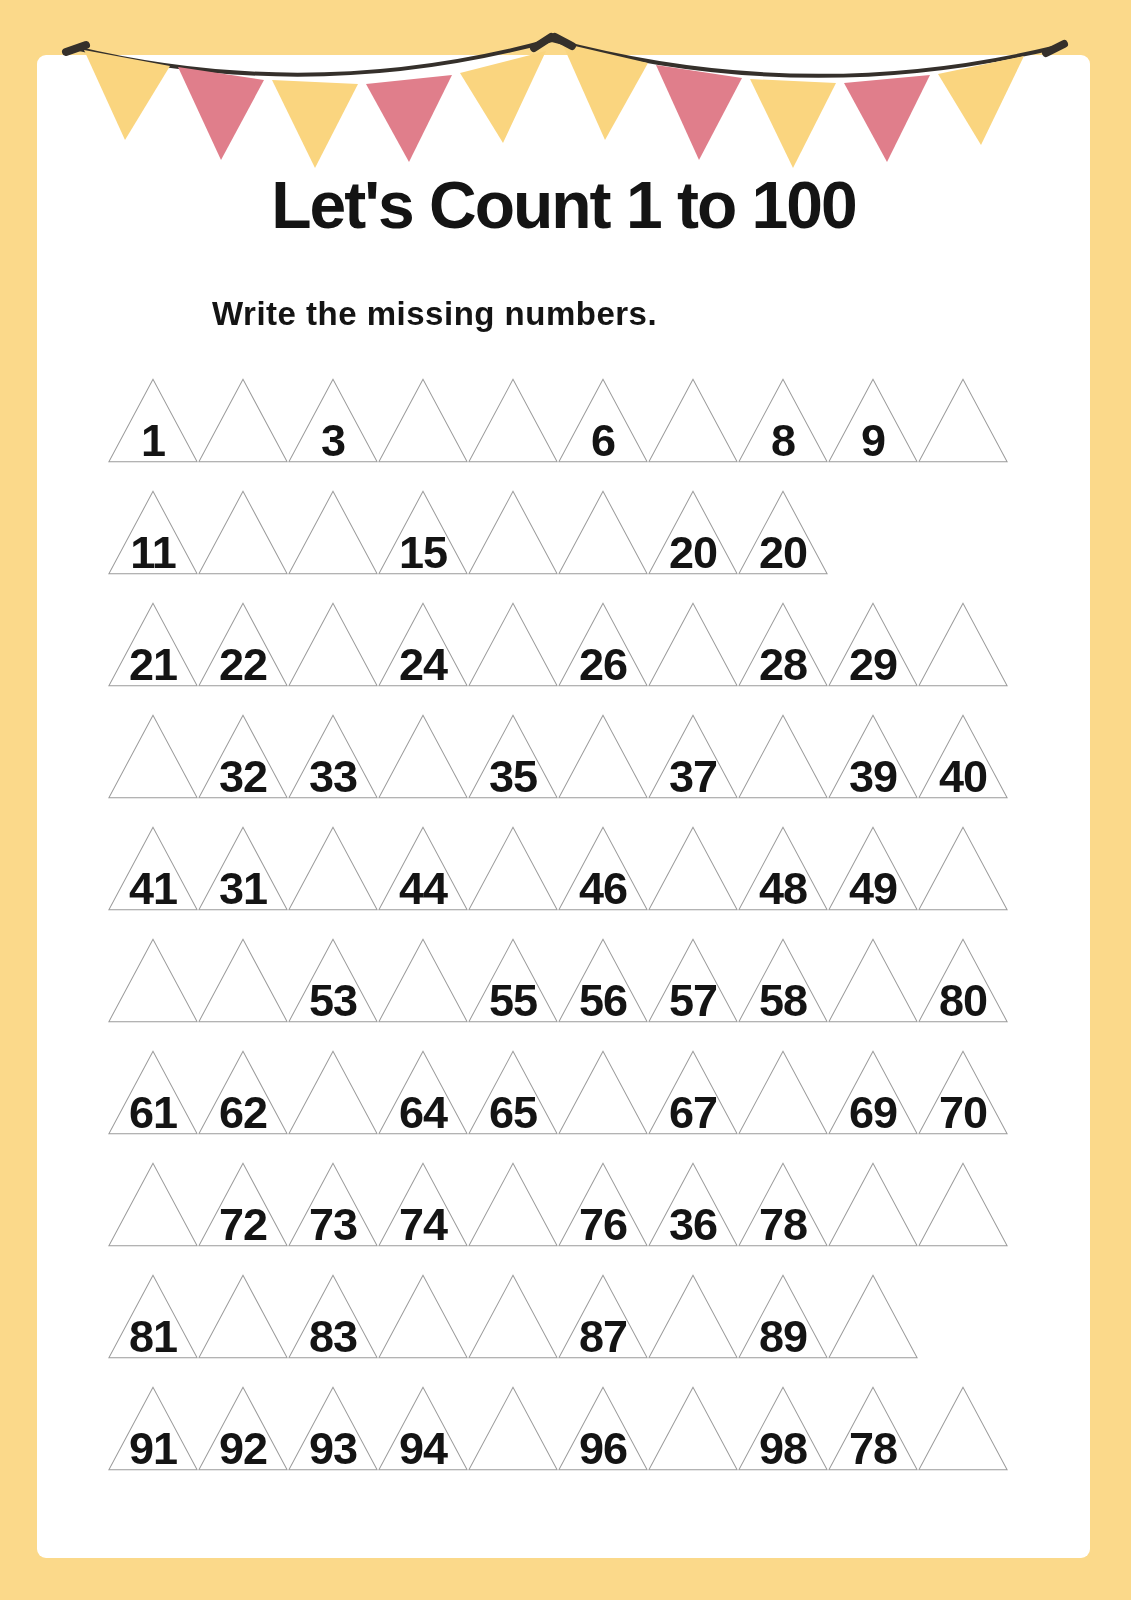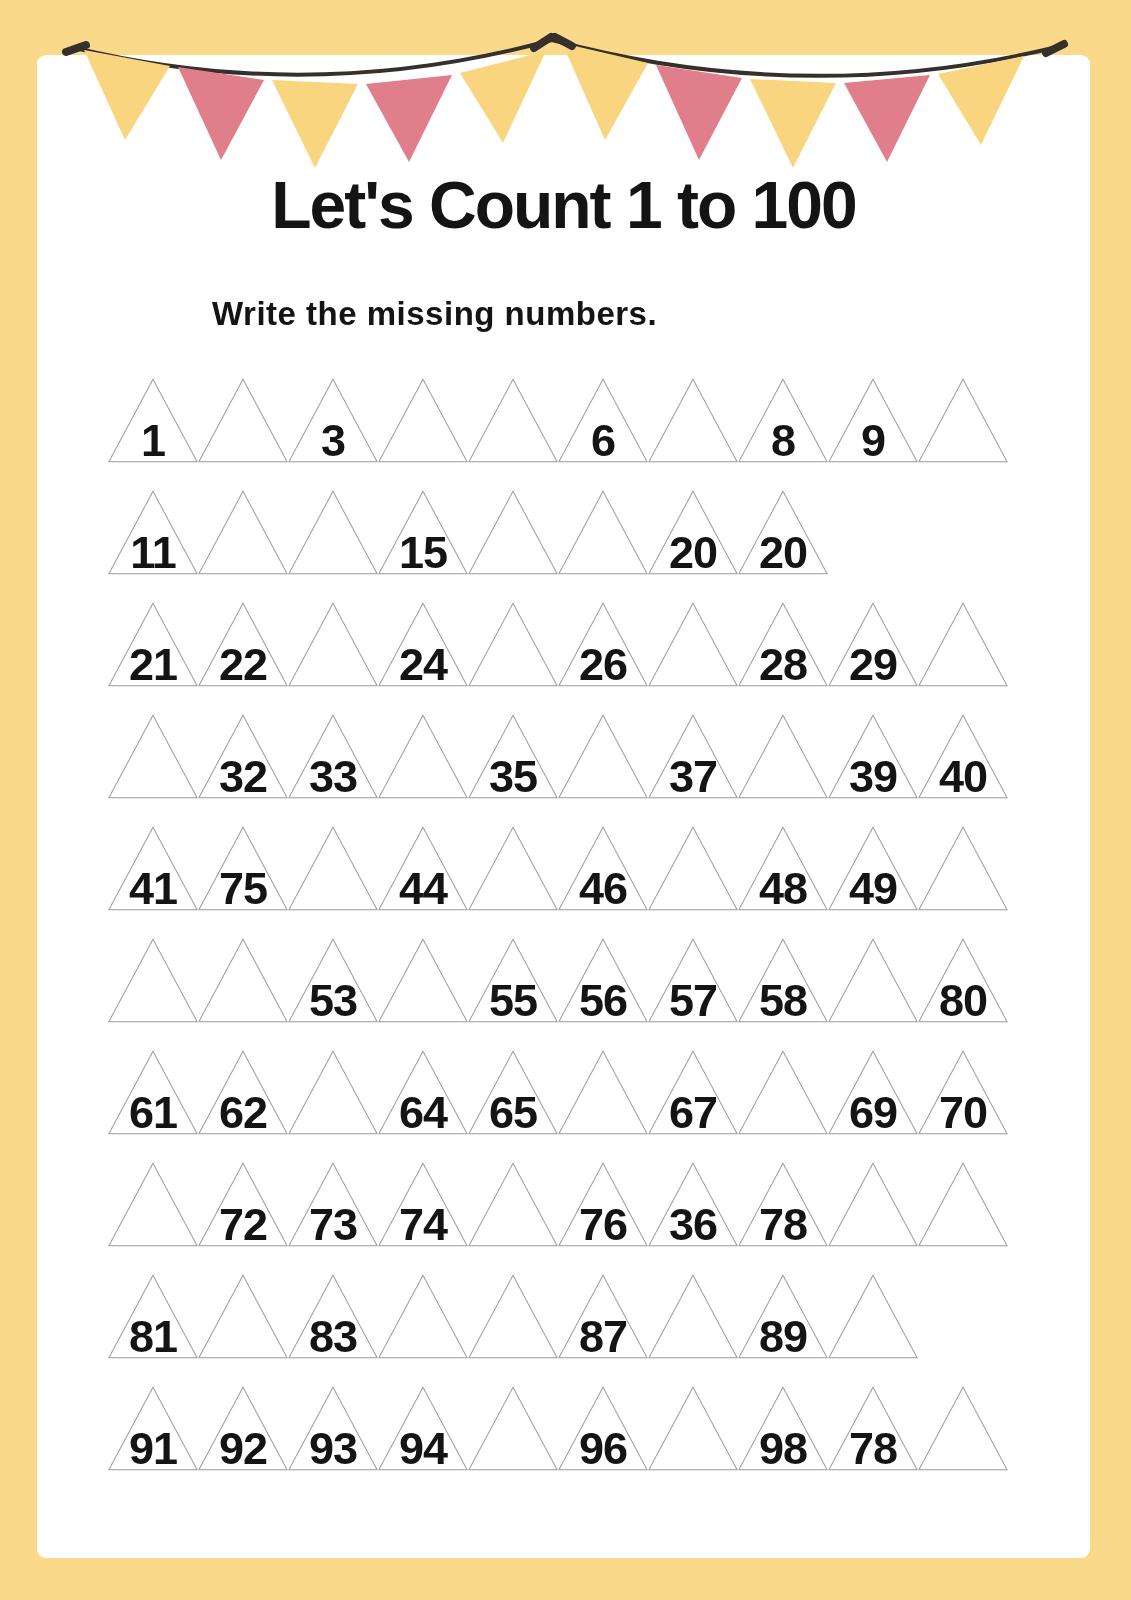--- a/index.html
+++ b/index.html
@@ -340,21 +340,21 @@
         <div class="cell">
           <svg class="tri" viewBox="0 0 100 94" preserveAspectRatio="none">
             <polygon points="50,1.5 1,92.5 99,92.5"></polygon>
           </svg>
           <span class="num">41</span>
         </div>
         <div class="cell">
           <svg class="tri" viewBox="0 0 100 94" preserveAspectRatio="none">
             <polygon points="50,1.5 1,92.5 99,92.5"></polygon>
           </svg>
-          <span class="num">75</span>
+          <span class="num">31</span>
         </div>
         <div class="cell">
           <svg class="tri" viewBox="0 0 100 94" preserveAspectRatio="none">
             <polygon points="50,1.5 1,92.5 99,92.5"></polygon>
           </svg>
           <span class="num"></span>
         </div>
         <div class="cell">
           <svg class="tri" viewBox="0 0 100 94" preserveAspectRatio="none">
             <polygon points="50,1.5 1,92.5 99,92.5"></polygon>

